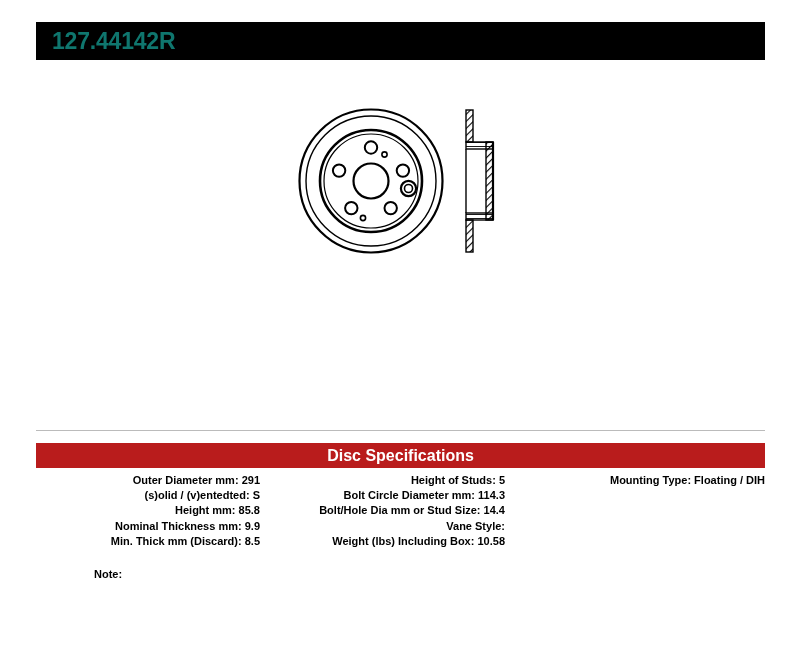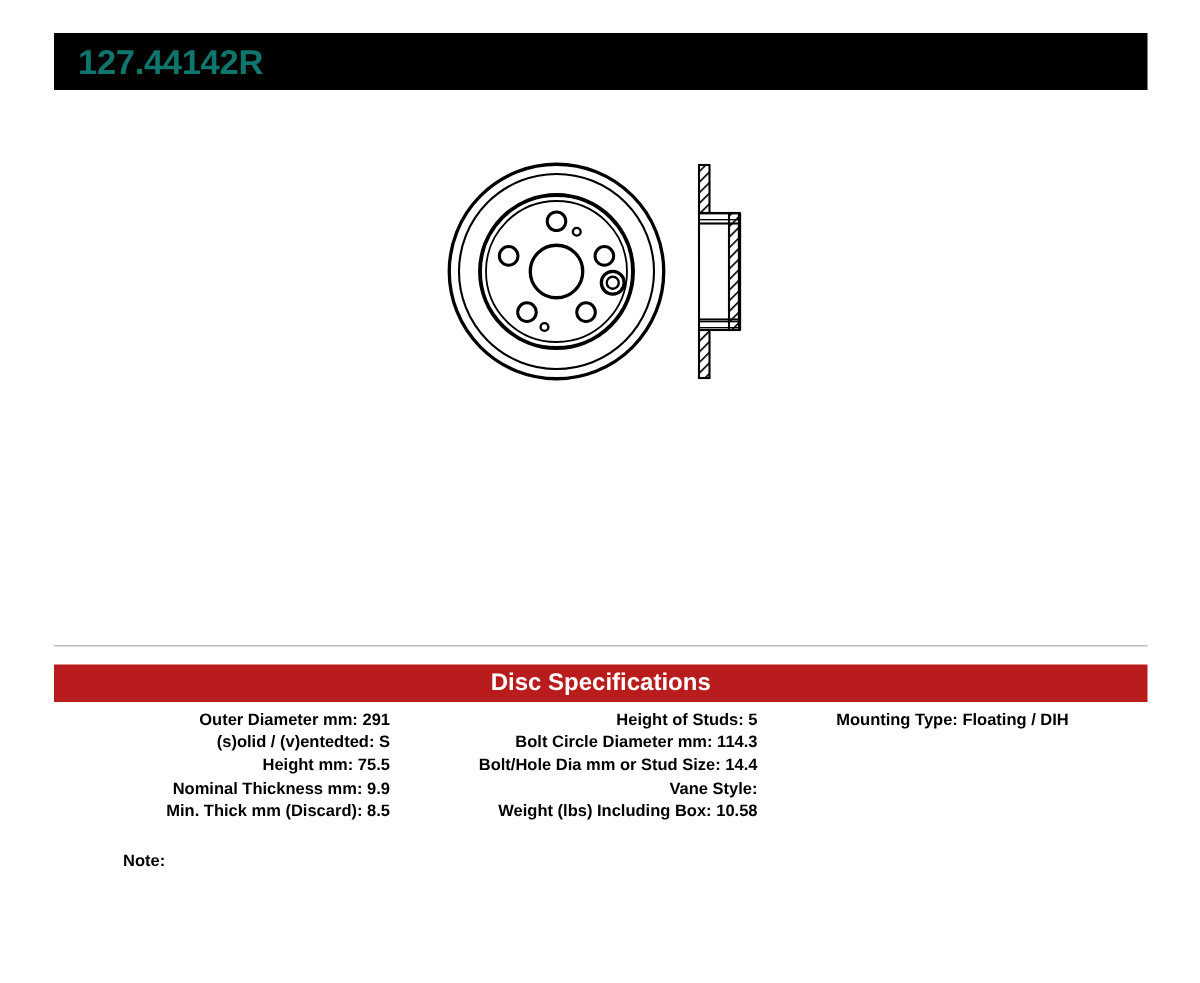--- a/index.html
+++ b/index.html
@@ -93,20 +93,21 @@
     position: absolute;
     left: 36px;
     top: 473px;
     width: 729px;
     display: flex;
     align-items: flex-start;
   }
   .spec-col {
     display: flex;
     flex-direction: column;
+    align-items: flex-end;
   }
   .spec-col-left  { width: 224px; }
   .spec-col-mid   { width: 245px; }
   .spec-col-right { width: 260px; }
 
   .spec-row {
     font-size: 11px;
     font-weight: bold;
     line-height: 15.2px;
     white-space: nowrap;
@@ -121,21 +122,21 @@
   .note-block {
     position: absolute;
     left: 36px;
     top: 568px;
     width: 729px;
     font-size: 11px;
     font-weight: bold;
   }
   .note-label {
     display: inline-block;
-    margin-left: 46px;
+    margin-left: 58px;
   }
 </style>
 </head>
 <body>
 
 <div class="header-bar">
   <span class="header-part-number">127.44142R</span>
 </div>
 
 <div class="drawing-area">
@@ -205,21 +206,21 @@
     <div class="spec-row">
       <span>Outer Diameter mm:</span>
       <span class="spec-value">291</span>
     </div>
     <div class="spec-row">
       <span>(s)olid / (v)entedted:</span>
       <span class="spec-value">S</span>
     </div>
     <div class="spec-row">
       <span>Height mm:</span>
-      <span class="spec-value">75.5</span>
+      <span class="spec-value">85.8</span>
     </div>
     <div class="spec-row">
       <span>Nominal Thickness mm:</span>
       <span class="spec-value">9.9</span>
     </div>
     <div class="spec-row">
       <span>Min. Thick mm (Discard):</span>
       <span class="spec-value">8.5</span>
     </div>
   </div>

